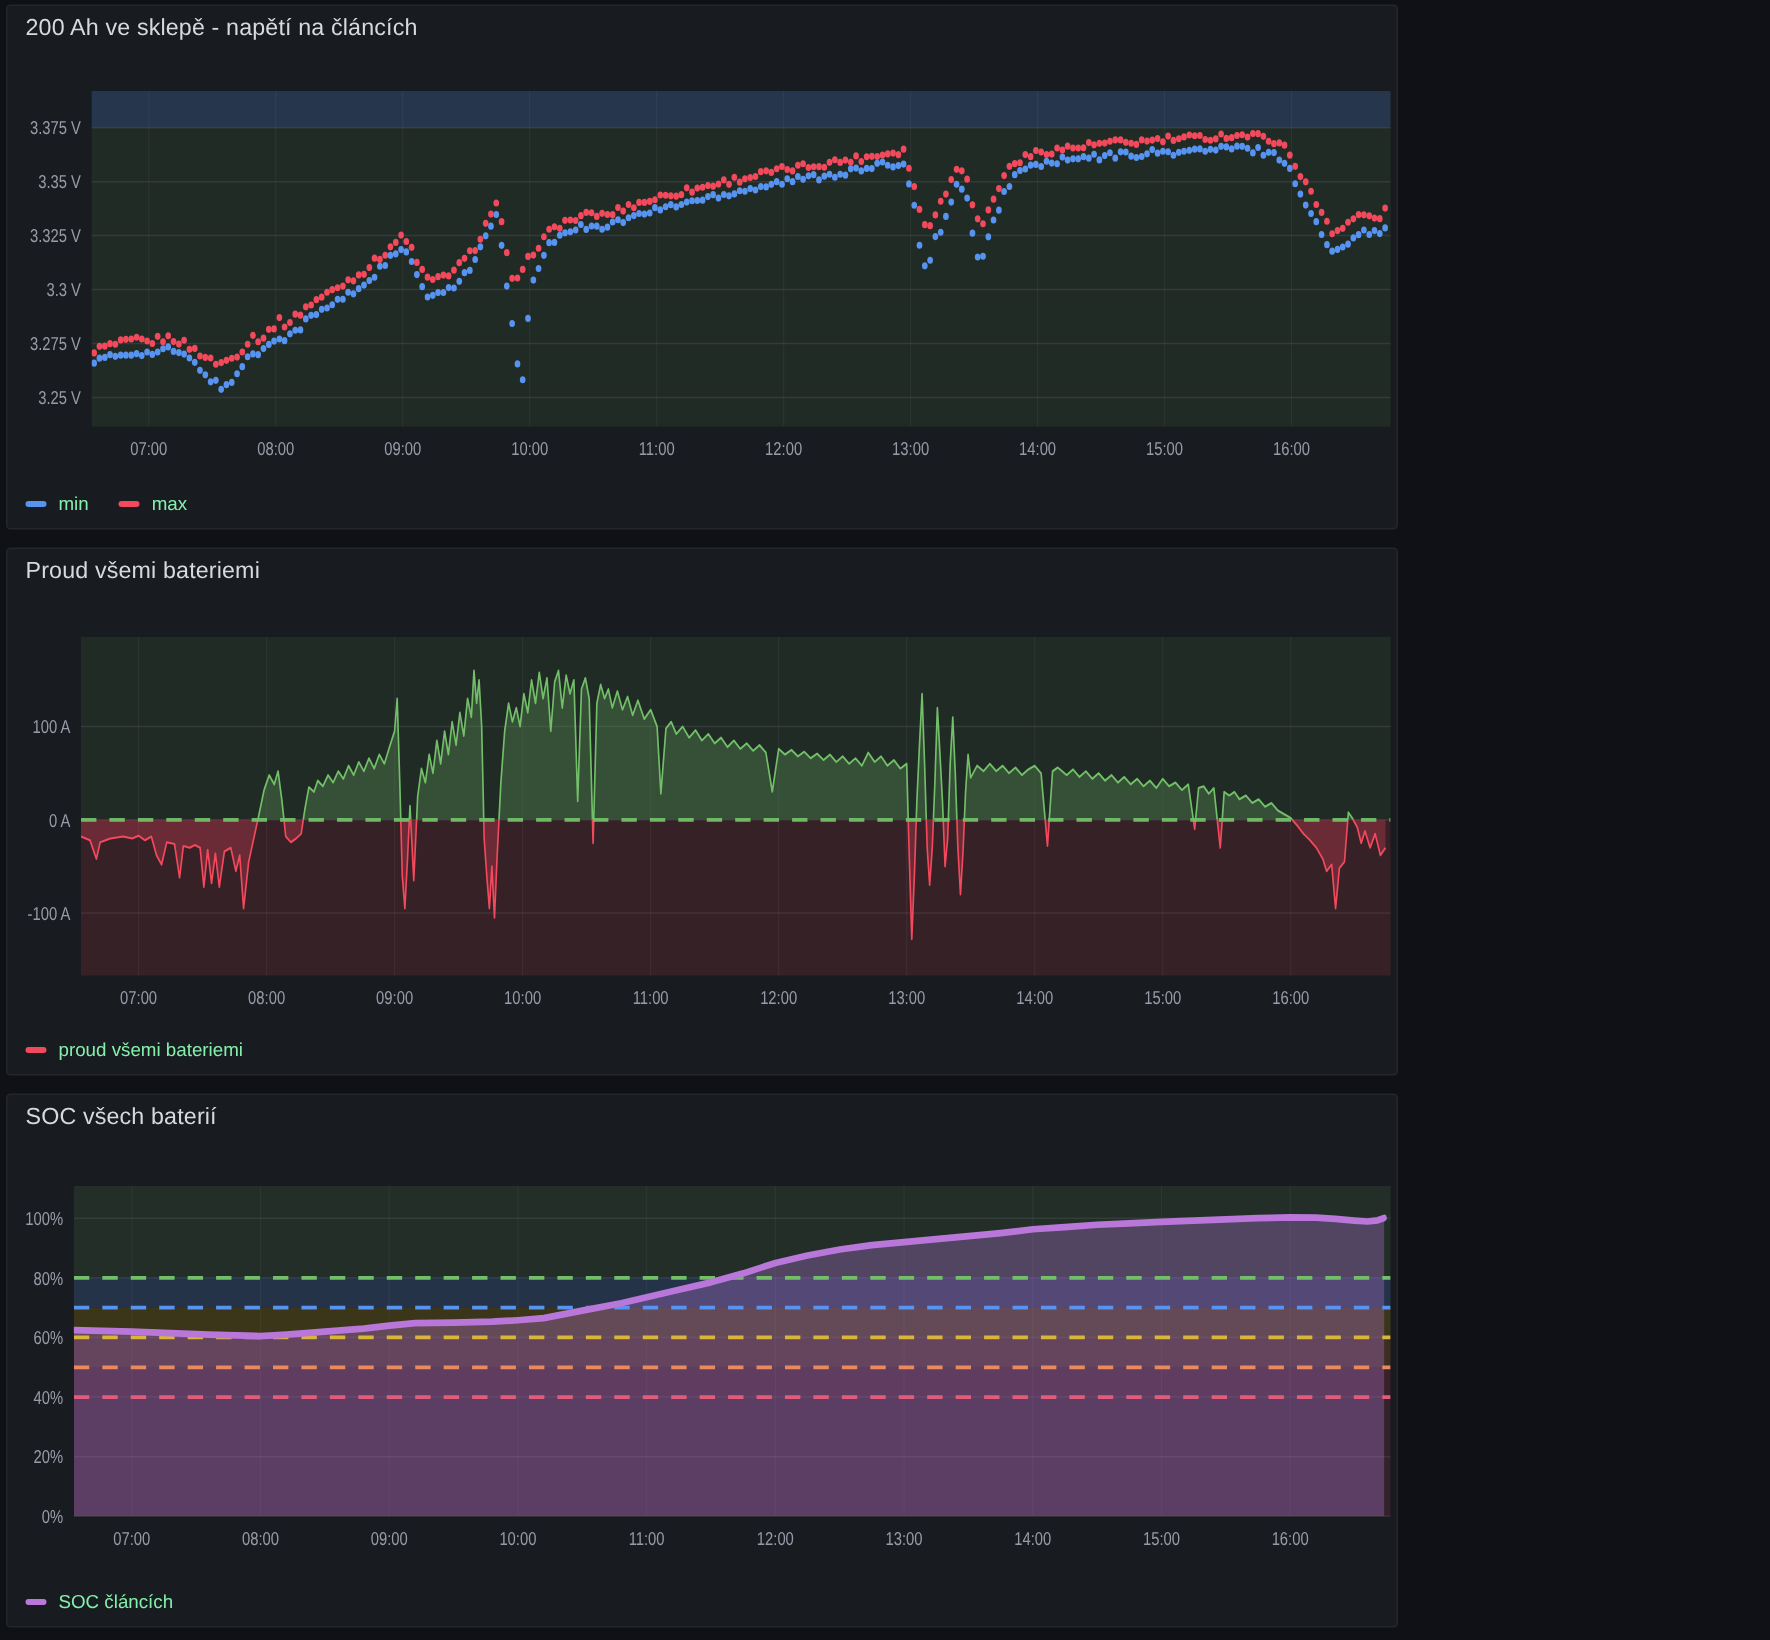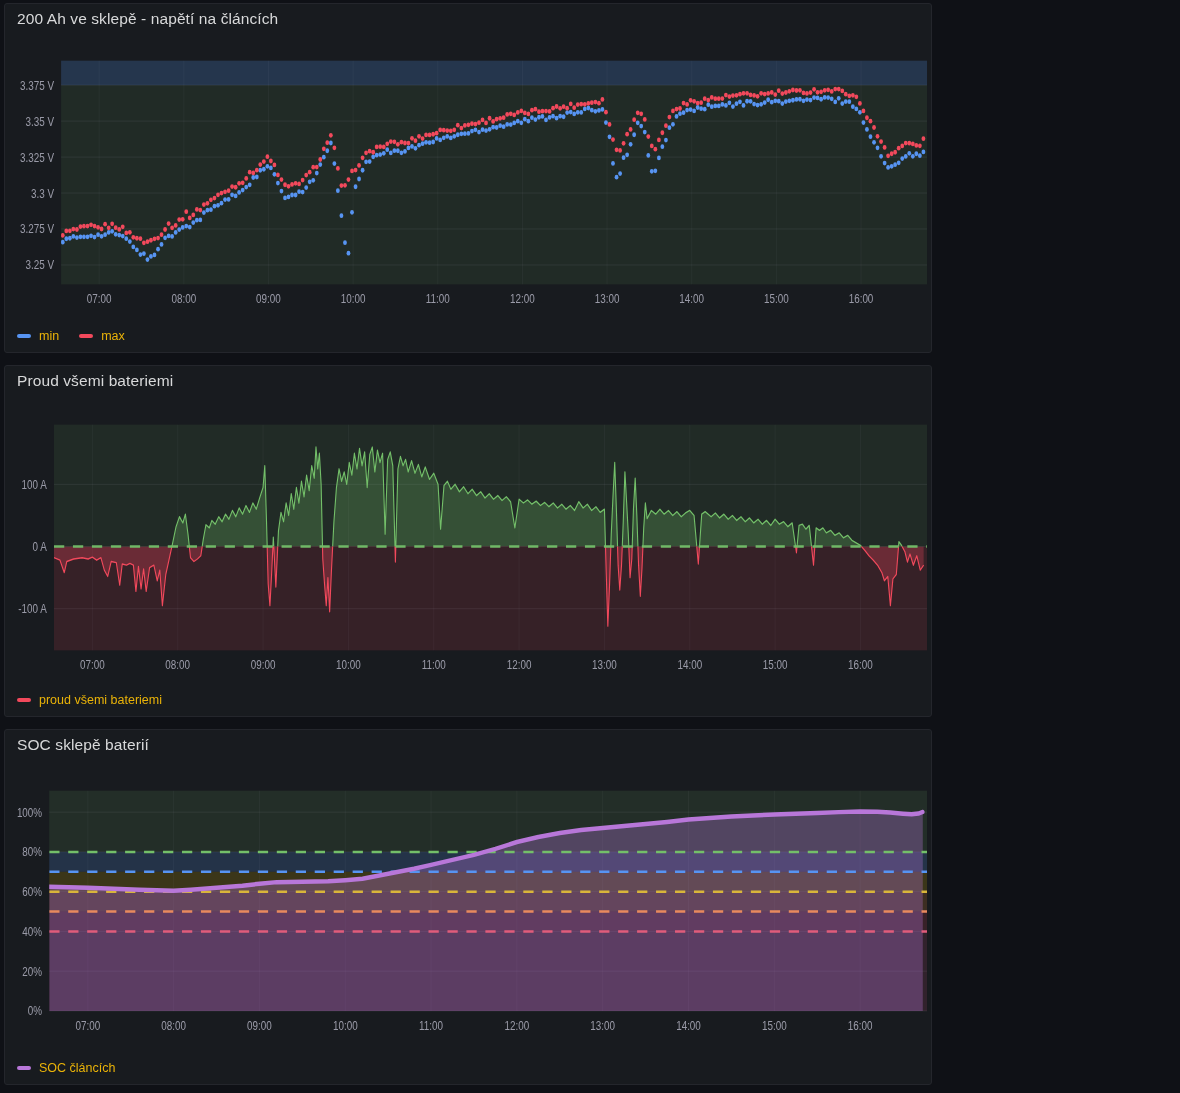--- a/index.html
+++ b/index.html
@@ -3,21 +3,21 @@
 <meta charset="utf-8">
 <style>
   html,body{margin:0;padding:0}
   body{width:1180px;height:1093px;background:#0f1116;font-family:"Liberation Sans",sans-serif;position:relative;overflow:hidden}
   .panel{position:absolute;left:4px;width:928px;background:#181b1f;border:1px solid #24262c;border-radius:3px;box-sizing:border-box}
   .panel-title{position:absolute;top:6px;left:12px;margin:0;font-size:15.5px;font-weight:500;color:#d8d9da;letter-spacing:.1px;cursor:pointer;z-index:2}
   svg.chart{position:absolute;left:0;top:0;width:100%;height:100%;display:block}
   .legend{position:absolute;left:12px;bottom:9px;display:flex;gap:20px;align-items:center;z-index:2}
   .legend-item{display:flex;align-items:center;gap:8px;cursor:pointer}
   .legend-swatch{width:14px;height:4px;border-radius:2px;display:inline-block}
-  .legend-label{font-size:12.5px;color:#eab308}
+  .legend-label{font-size:12.5px;color:#86efac}
   svg text{font-size:12.5px;fill:rgba(204,204,220,.72)}
 </style>
 </head>
 <body>
 
 <section class="panel" style="top:3px;height:350px">
   <h2 class="panel-title">200 Ah ve sklepě - napětí na článcích</h2>
   <svg class="chart" viewBox="0 0 1172 350" preserveAspectRatio="none">
       <rect x="71" y="57" width="1096" height="24.598070739549684" fill="rgba(87,148,242,0.22)"></rect>
       <rect x="71" y="81.59807073954968" width="1096" height="200.40192926045032" fill="rgba(115,191,105,0.10)"></rect>
@@ -623,21 +623,21 @@
     </svg>
   <div class="legend">
       <div class="legend-item">
         <span class="legend-swatch" style="background: rgb(242, 73, 92);"></span>
         <span class="legend-label">proud všemi bateriemi</span>
       </div>
     </div>
 </section>
 
 <section class="panel" style="top:729px;height:356px">
-  <h2 class="panel-title">SOC sklepě baterií</h2>
+  <h2 class="panel-title">SOC všech baterií</h2>
   <svg class="chart" viewBox="0 0 1172 356" preserveAspectRatio="none">
       <rect x="56" y="61" width="1111" height="61.57220216606498" fill="rgba(115,191,105,0.12)"></rect>
       <rect x="56" y="122.57220216606498" width="1111" height="19.990974729241884" fill="rgba(87,148,242,0.20)"></rect>
       <rect x="56" y="142.56317689530687" width="1111" height="19.990974729241856" fill="rgba(224,180,0,0.18)"></rect>
       <rect x="56" y="162.55415162454872" width="1111" height="19.990974729241884" fill="rgba(255,152,48,0.16)"></rect>
       <rect x="56" y="182.5451263537906" width="1111" height="19.990974729241884" fill="rgba(242,73,92,0.15)"></rect>
       <rect x="56" y="202.5361010830325" width="1111" height="79.96389891696751" fill="rgba(224,82,128,0.13)"></rect>
       <line x1="56" x2="1167" y1="282.5" y2="282.5" stroke="rgba(204,204,220,0.10)" stroke-width="1"></line>
       <line x1="56" x2="1167" y1="242.51805054151623" y2="242.51805054151623" stroke="rgba(204,204,220,0.10)" stroke-width="1"></line>
       <line x1="56" x2="1167" y1="202.5361010830325" y2="202.5361010830325" stroke="rgba(204,204,220,0.10)" stroke-width="1"></line>

